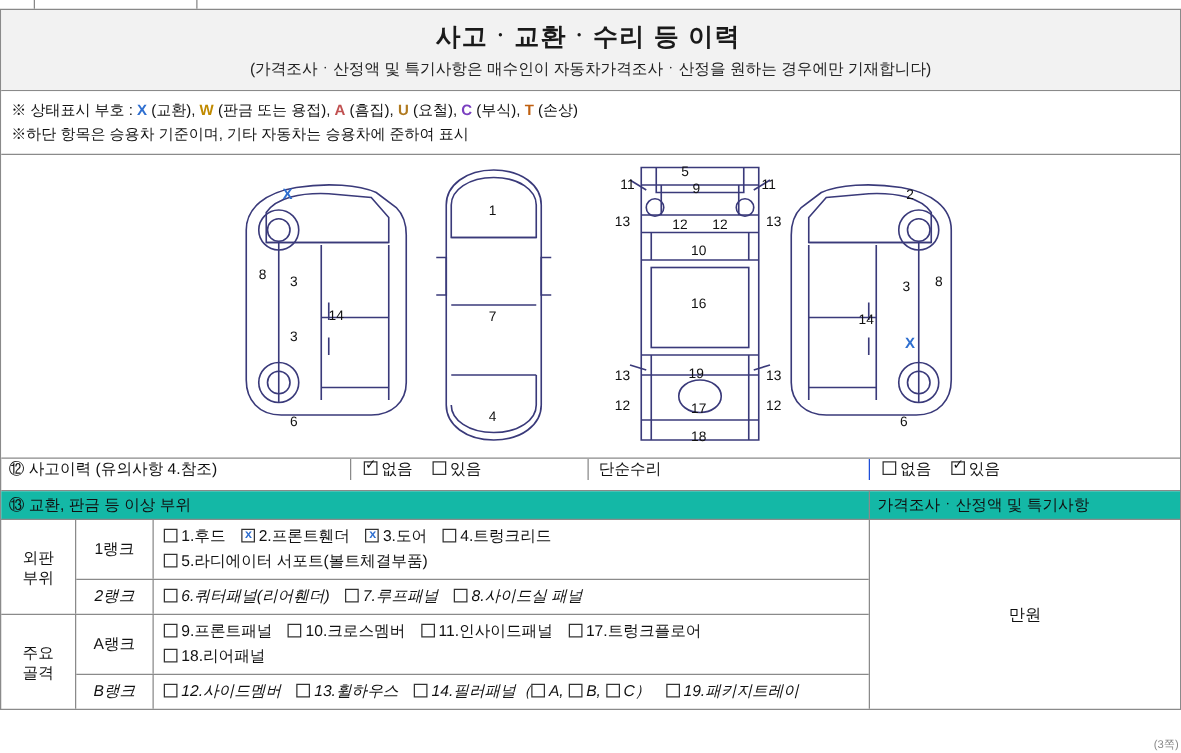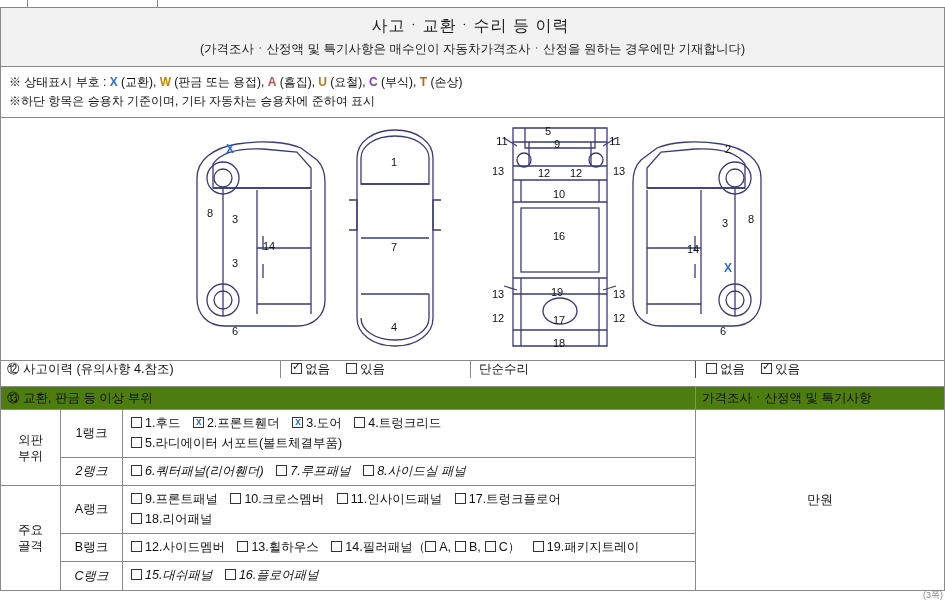--- a/index.html
+++ b/index.html
@@ -33,24 +33,24 @@
   }
 
   
   .title-band {
     background: #f2f2f2;
     border-bottom: 1px solid #8a8a8a;
     padding: 6px 0 8px 0;
     text-align: center;
   }
   .title-main {
-    font-size: 16px;
+    font-size: 20px;
     letter-spacing: 1px;
     color: #1a1a1a;
-    font-weight: normal;
+    font-weight: bold;
     margin: 2px 4px 4px 0;
   }
   .title-sub {
     font-size: 12.5px;
     color: #222;
   }
 
   
   .legend {
     border-bottom: 1px solid #8a8a8a;
@@ -112,21 +112,21 @@
     align-items: center;
     gap: 16px;
     padding-left: 10px;
   }
 
   .row-head {
     display: flex;
     border-bottom: 1px solid #8a8a8a;
     height: 23px;
     font-size: 12.5px;
-    background: #4d7c0f;
+    background: #14b8a6;
   }
   .row-head .h1 {
     width: 695px;
     display: flex; align-items: center;
     padding-left: 6px;
     border-right: 1px solid #8a8a8a;
   }
   .row-head .h2 {
     flex: 1;
     display: flex; align-items: center;
@@ -400,27 +400,20 @@
             </div>
             <div class="rank-row">
               <div class="rank-name">B랭크</div>
               <div class="rank-items">
                 <span class="item"><span class="chk"></span><span>12.사이드멤버</span></span>
                 <span class="item"><span class="chk"></span><span>13.휠하우스</span></span>
                 <span class="item"><span class="chk"></span><span>14.필러패널（</span><span class="chk"></span><span>A,</span><span class="chk" style="margin-left:4px"></span><span>B,</span><span class="chk" style="margin-left:4px"></span><span>C）</span></span>
                 <span class="item"><span class="chk"></span><span>19.패키지트레이</span></span>
               </div>
             </div>
-            <div class="rank-row">
-              <div class="rank-name">C랭크</div>
-              <div class="rank-items">
-                <span class="item"><span class="chk"></span><span>15.대쉬패널</span></span>
-                <span class="item"><span class="chk"></span><span>16.플로어패널</span></span>
-              </div>
-            </div>
           </div>
         </div>
 
       </div>
 
       <div class="right-col">
         <span>만원</span>
       </div>
     </div>
 

